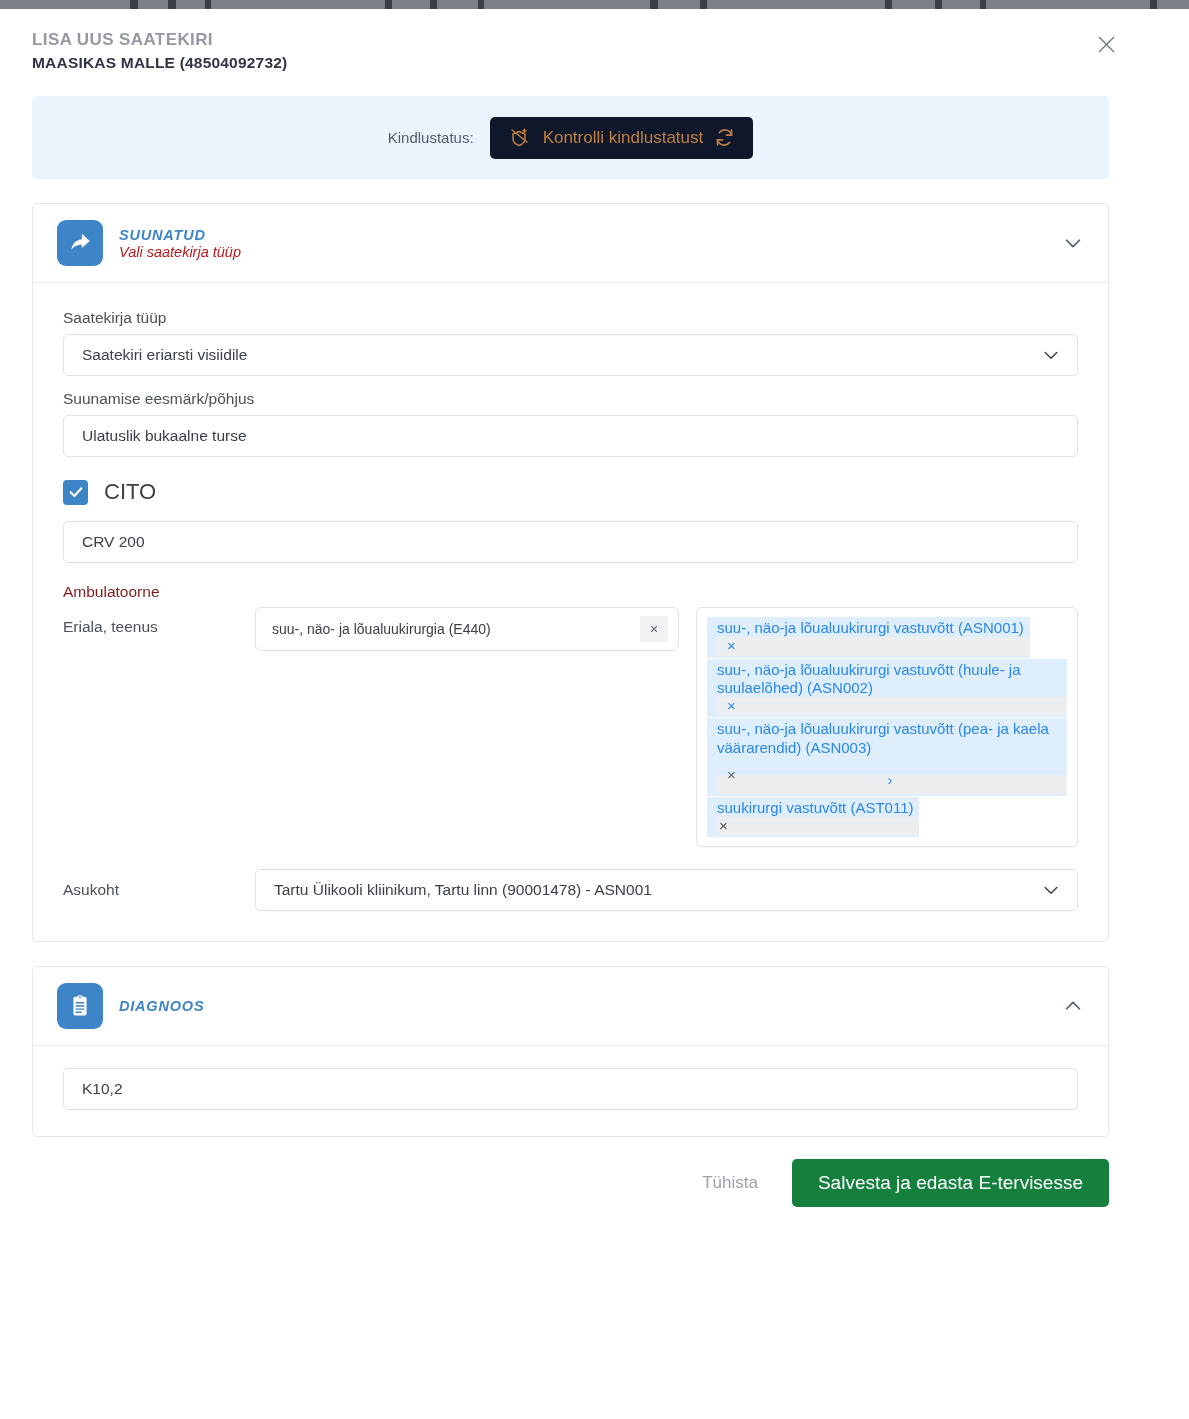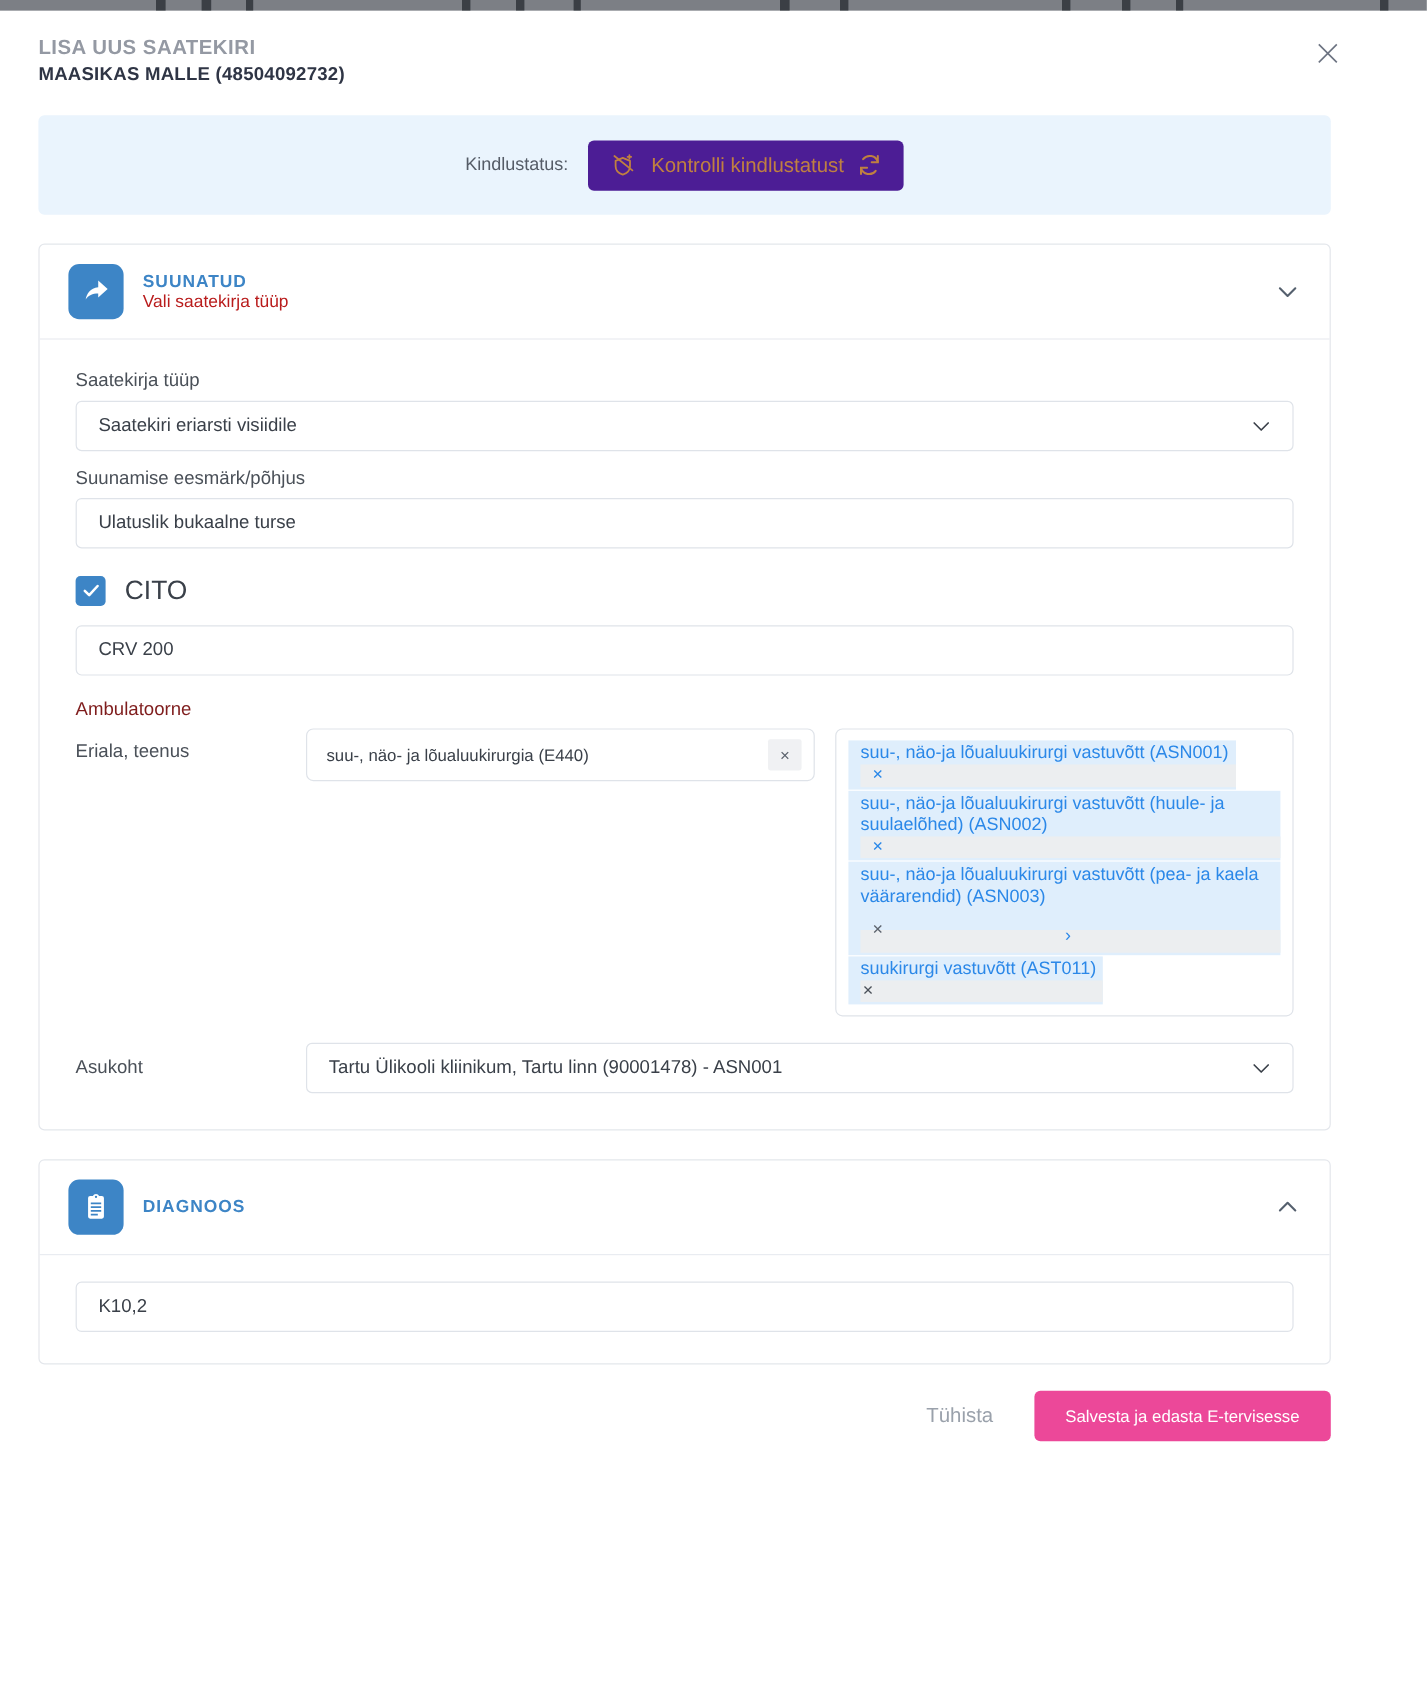--- a/index.html
+++ b/index.html
@@ -45,40 +45,40 @@
   }
 
   
   .insurance-bar {
     margin: 24px 32px 0 32px; background: #eaf4fd;
     border-radius: 5px; height: 83px;
     display: flex; align-items: center; justify-content: center;
   }
   .insurance-label { font-size: 15px; color: #555c67; margin-right: 16px; }
   .insurance-chip {
-    background: #4c1d95; border-radius: 5px;
+    background: #0f172a; border-radius: 5px;
     padding: 9px 18px; display: flex; align-items: center; gap: 11px;
     color: #c08040; font-size: 17px; cursor: pointer;
   }
   .insurance-chip svg { display: block; }
 
   
   .card {
     margin: 24px 32px 0 32px;
     border: 1px solid #e4e7ec; border-radius: 5px; background: #fff;
   }
   .card-head {
     display: flex; align-items: center; gap: 16px;
     padding: 16px 20px 16px 24px; position: relative; cursor: pointer;
   }
   .sec-icon {
     width: 46px; height: 46px; border-radius: 9px; background: #3d85c6;
     display: flex; align-items: center; justify-content: center; flex: 0 0 auto;
   }
-  .sec-text { display: flex; flex-direction: column; gap: 1px; }
+  .sec-text { display: flex; flex-direction: column; gap: 1px; font-style: italic; }
   .sec-title {
     font-size: 14.5px; font-weight: bold; color: #3d85c6; letter-spacing: 0.8px;
   }
   .sec-sub { font-size: 14.5px; color: #b91c1c; }
   .chev {
     position: absolute; right: 24px; top: 50%; transform: translateY(-50%);
     width: 22px; height: 22px; color: #55606e;
   }
   .card-body { border-top: 1px solid #e9ecf1; padding: 26px 30px 30px 30px; }
   .card-body.tight { padding: 22px 30px 26px 30px; }
@@ -155,21 +155,21 @@
   
   .footer {
     margin: 22px 32px 0 32px; display: flex; align-items: center;
     justify-content: flex-end; gap: 30px; padding-bottom: 26px;
   }
   .btn-cancel {
     font-size: 17px; color: #9aa1ab; background: none; border: none;
     cursor: pointer; padding: 8px 4px; font-family: inherit;
   }
   .btn-save {
-    background: #ec4899; color: #fff; font-size: 14px;
+    background: #15803d; color: #fff; font-size: 19px;
     border: none; border-radius: 5px; padding: 13px 26px;
     cursor: pointer; font-family: inherit;
   }
 </style>
 </head>
 <body>
 
 <div class="bg-strip">
   <div class="seg" style="left:130px;width:8px"></div>
   <div class="seg" style="left:168px;width:8px"></div>

